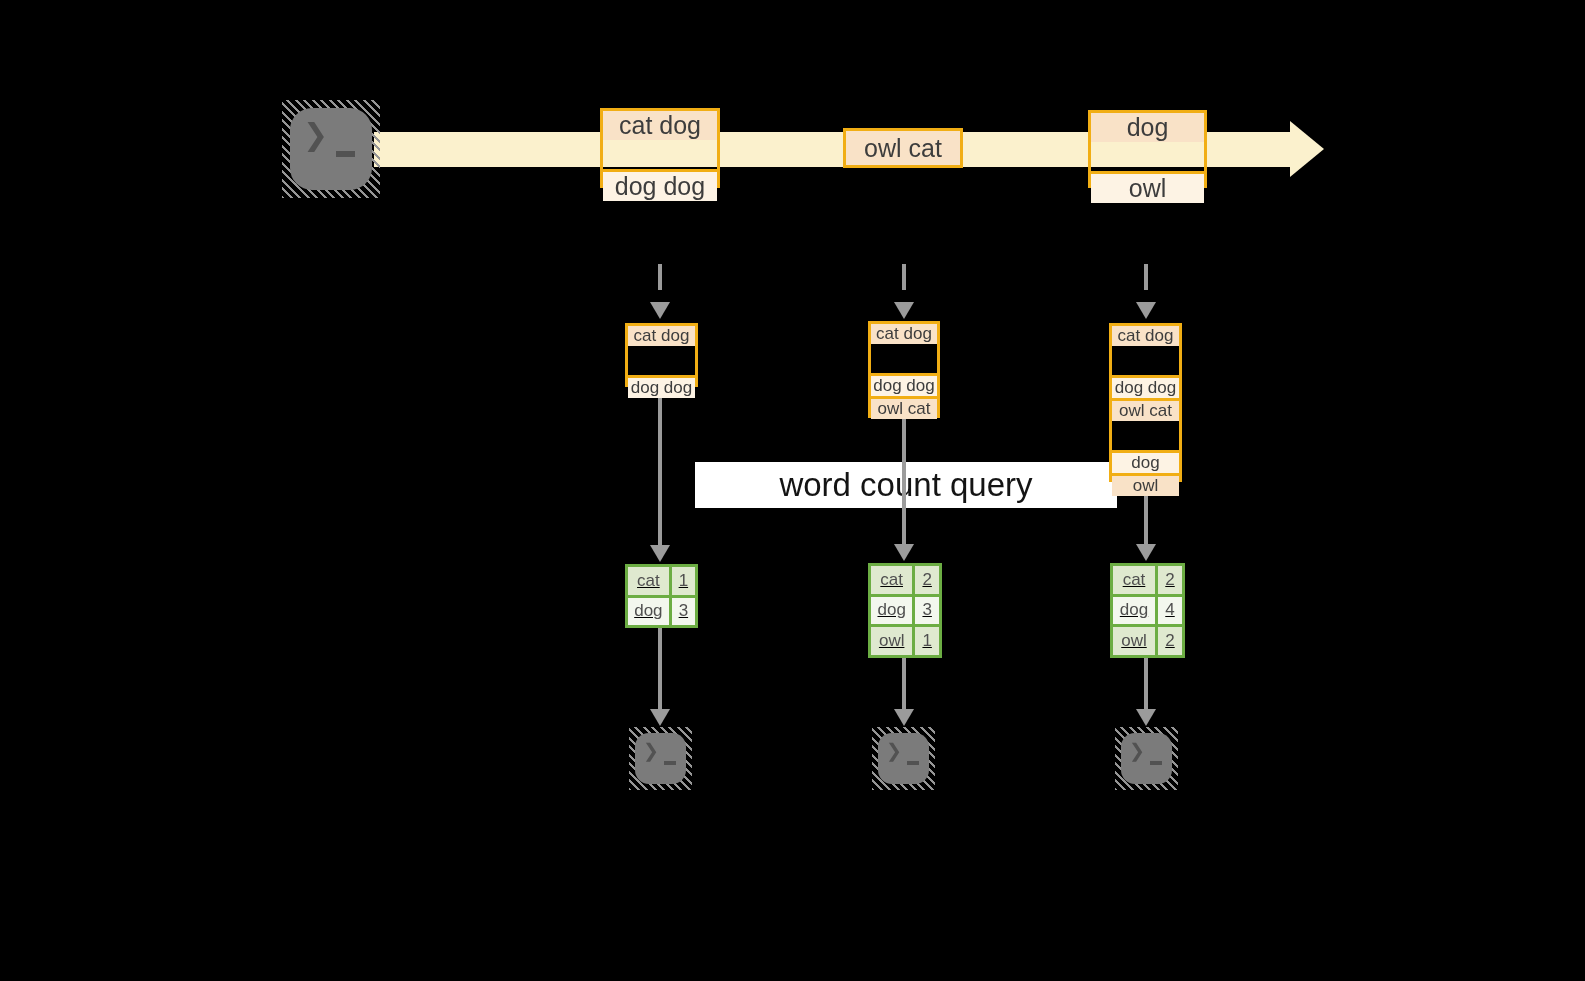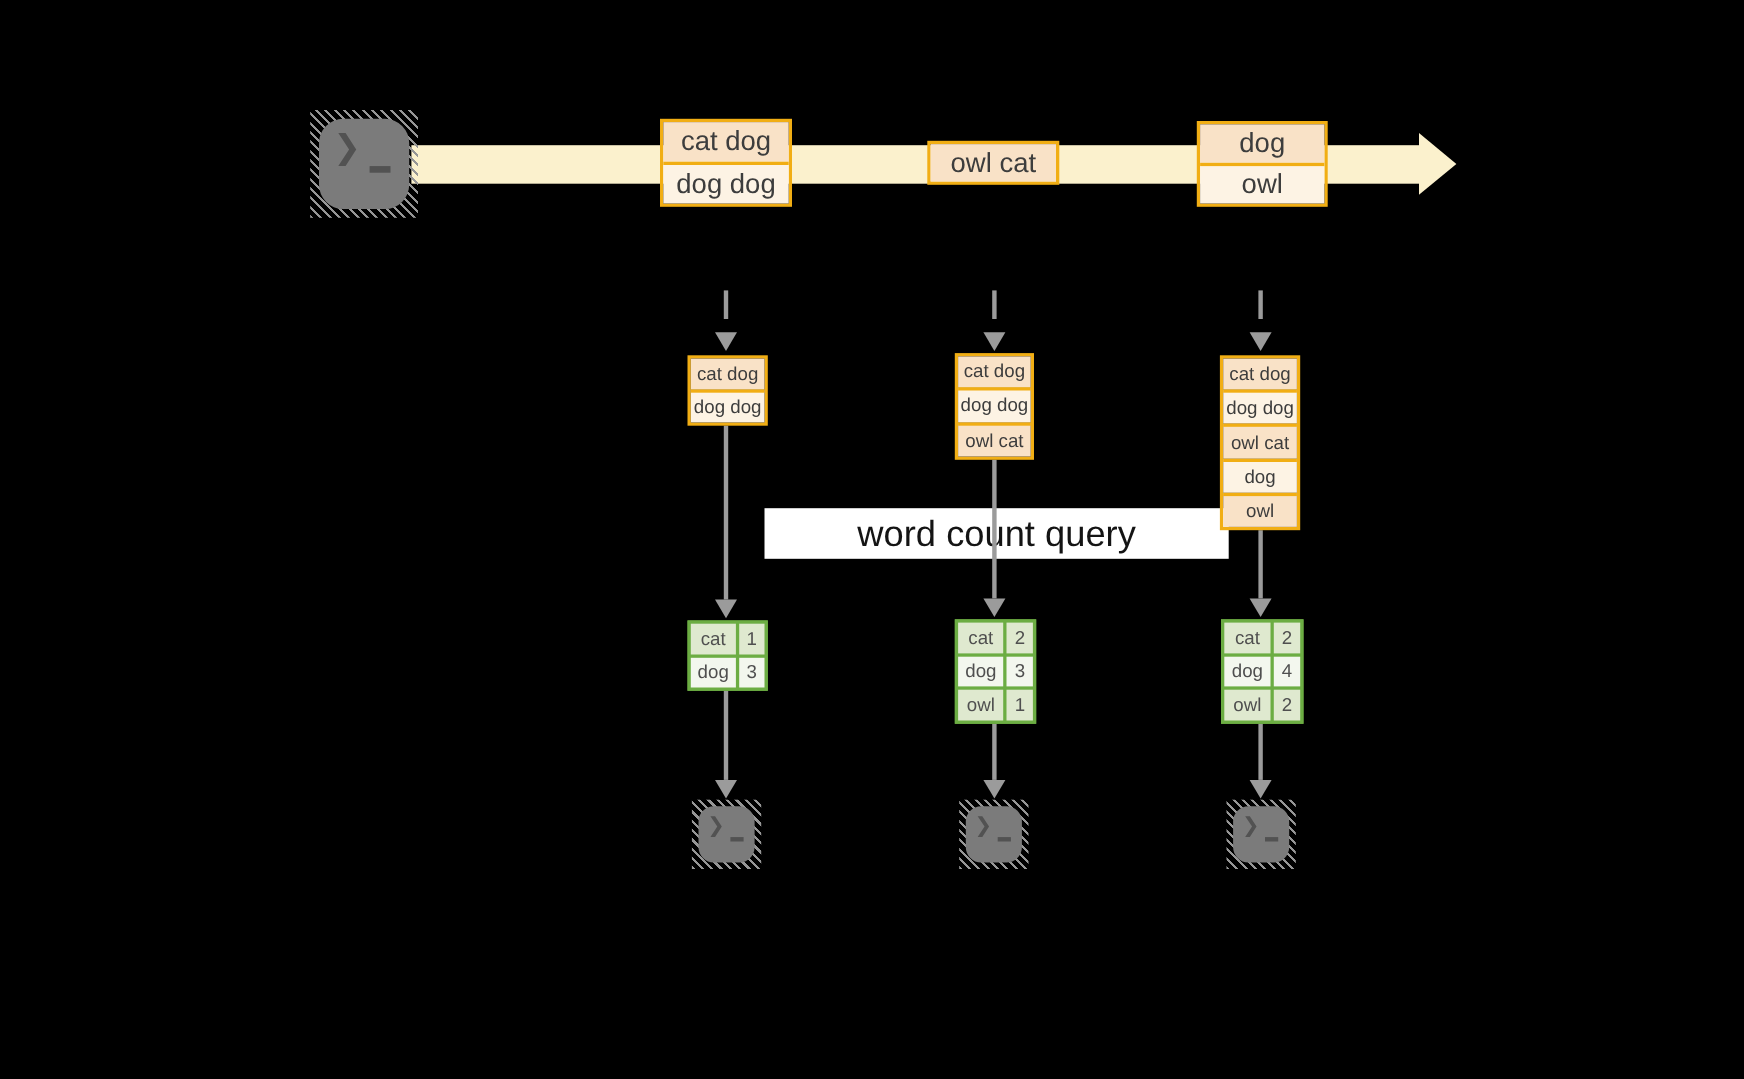--- a/index.html
+++ b/index.html
@@ -11,37 +11,37 @@
   .band{position:absolute;background:var(--band_cream);z-index:0;}
   .band-head{position:absolute;width:0;height:0;z-index:0;
     border-top:28px solid transparent;border-bottom:28px solid transparent;
     border-left:34px solid var(--band_cream);}
   
   .obox{position:absolute;box-sizing:border-box;border:3px solid var(--orange_border);
     display:flex;flex-direction:column;z-index:3;}
   .ocell{flex:1;display:flex;align-items:center;justify-content:center;color:#3d3d3d;}
   .ocell + .ocell{border-top:3px solid var(--orange_border);}
   .ocell.peach{background:var(--cell_peach);}
-  .ocell.cream{background:var(--cell_cream);}
+  .ocell.cream{background:var(--cell_cream);margin-top:29px;}
   .stream-text{font-size:25px;}
   .stack-text{font-size:17px;}
   
   .vline{position:absolute;width:4px;background:var(--arrow_gray);z-index:2;}
   .vdash{position:absolute;width:4px;z-index:2;
     background:repeating-linear-gradient(180deg,var(--arrow_gray) 0 26px,transparent 26px 38px);}
   .vhead{position:absolute;width:0;height:0;z-index:2;
     border-left:10px solid transparent;border-right:10px solid transparent;
     border-top:17px solid var(--arrow_gray);}
   
   .query-band{position:absolute;left:695px;top:462px;width:422px;height:46px;background:#fff;
     z-index:1;display:flex;align-items:center;justify-content:center;
     font-size:33px;color:#141414;font-weight:400;}
   
   .gtable{position:absolute;box-sizing:border-box;border:3px solid var(--green_border);
-    background:var(--green_border);display:grid;grid-template-columns:1.75fr 1fr;gap:3px;z-index:3;}
+    background:var(--green_border);display:grid;grid-template-columns:1.75fr 1fr;gap:3px;z-index:3;text-decoration:underline;}
   .gcell{display:flex;align-items:center;justify-content:center;
     font-size:17px;color:#4f4f4f;}
   .gcell.dark{background:var(--green_cell_dark);}
   .gcell.light{background:var(--green_cell_light);}
   
   .term{position:absolute;z-index:3;
     background:repeating-linear-gradient(45deg,#969696 0 2px,transparent 2px 6px);}
   .term-inner{position:absolute;background:var(--terminal_gray);}
   .term-big{width:98px;height:98px;}
   .term-big .term-inner{left:8px;top:8px;right:8px;bottom:8px;border-radius:22px;}

